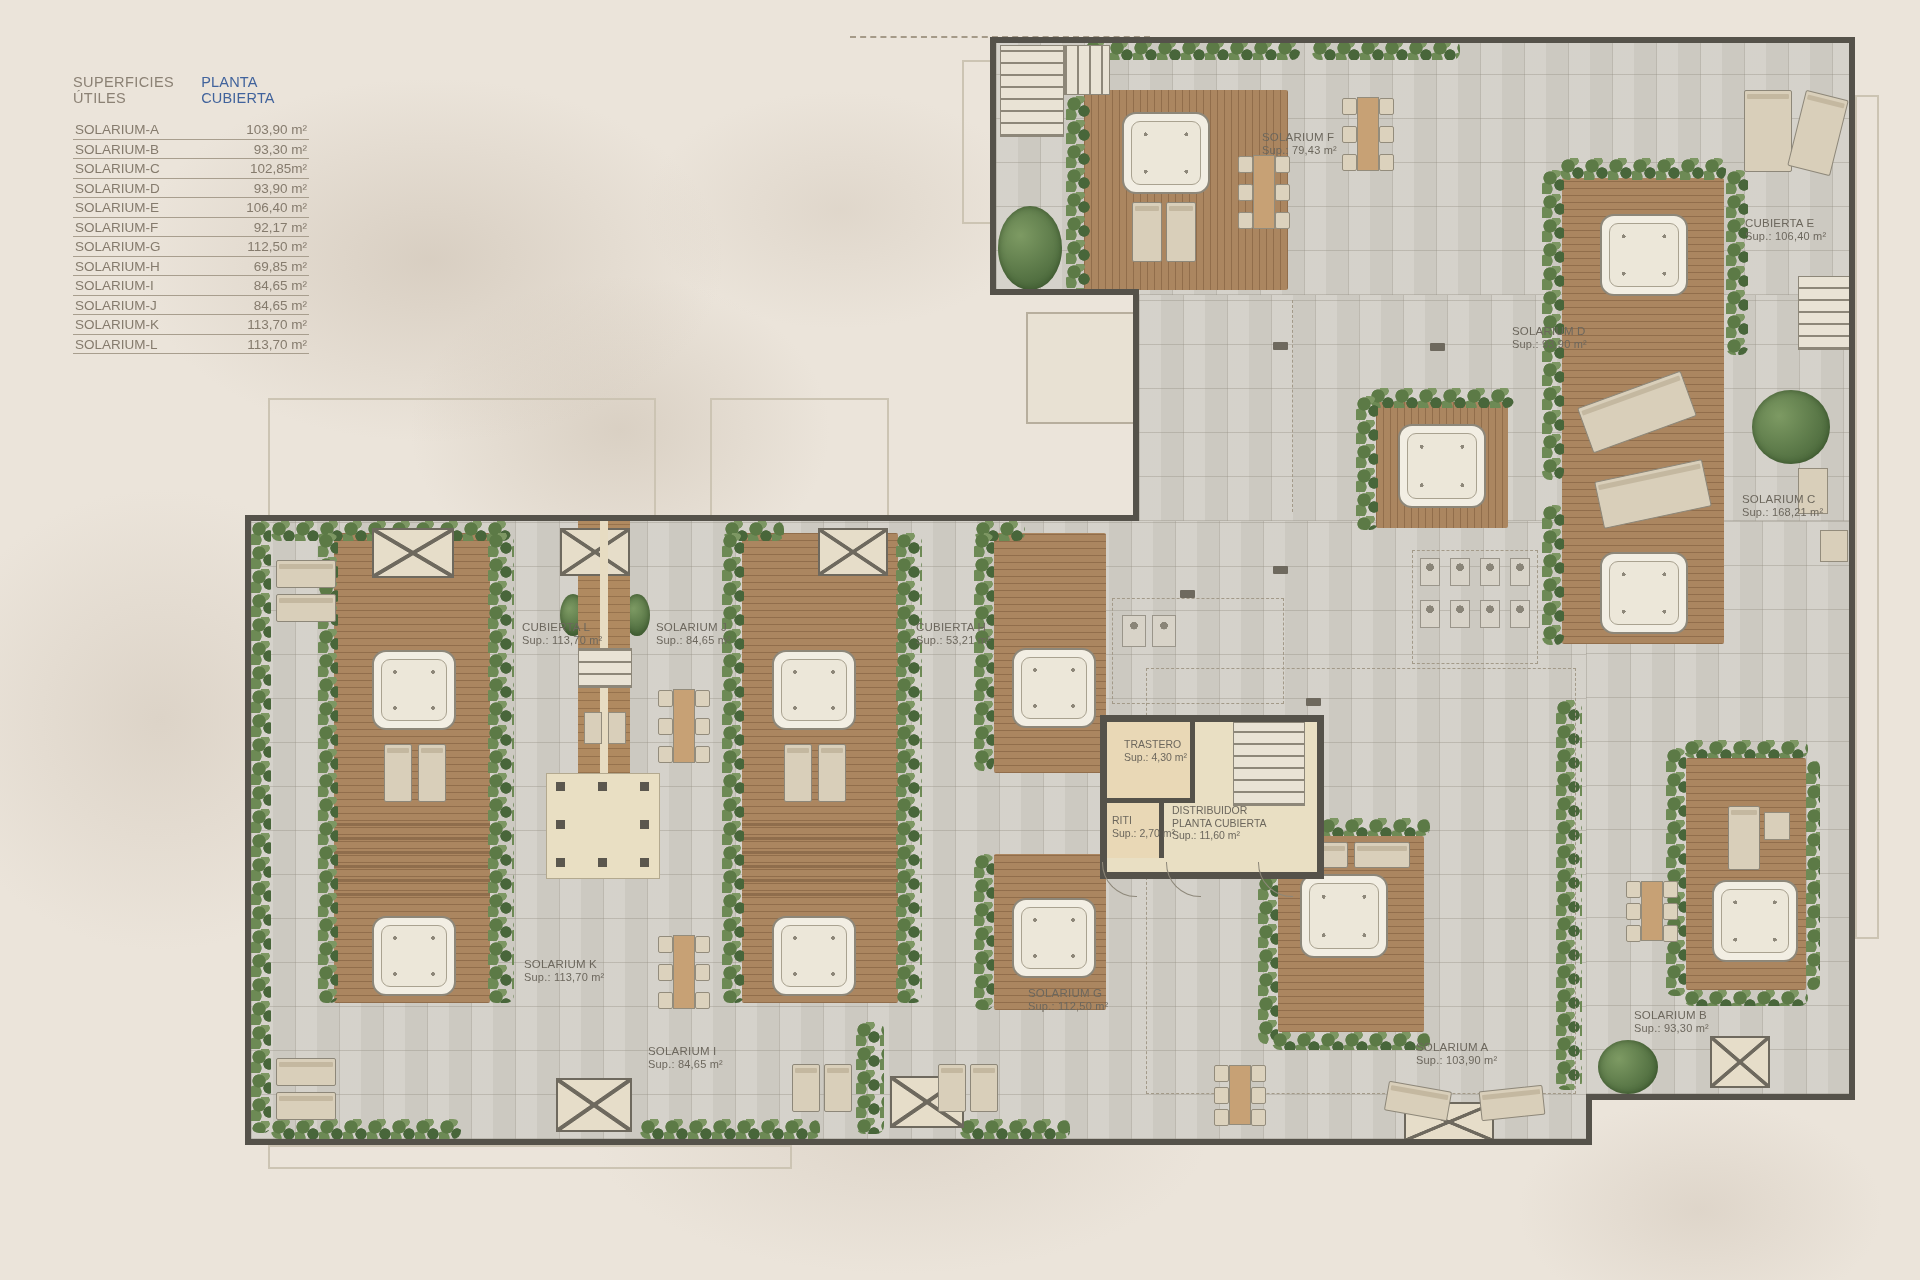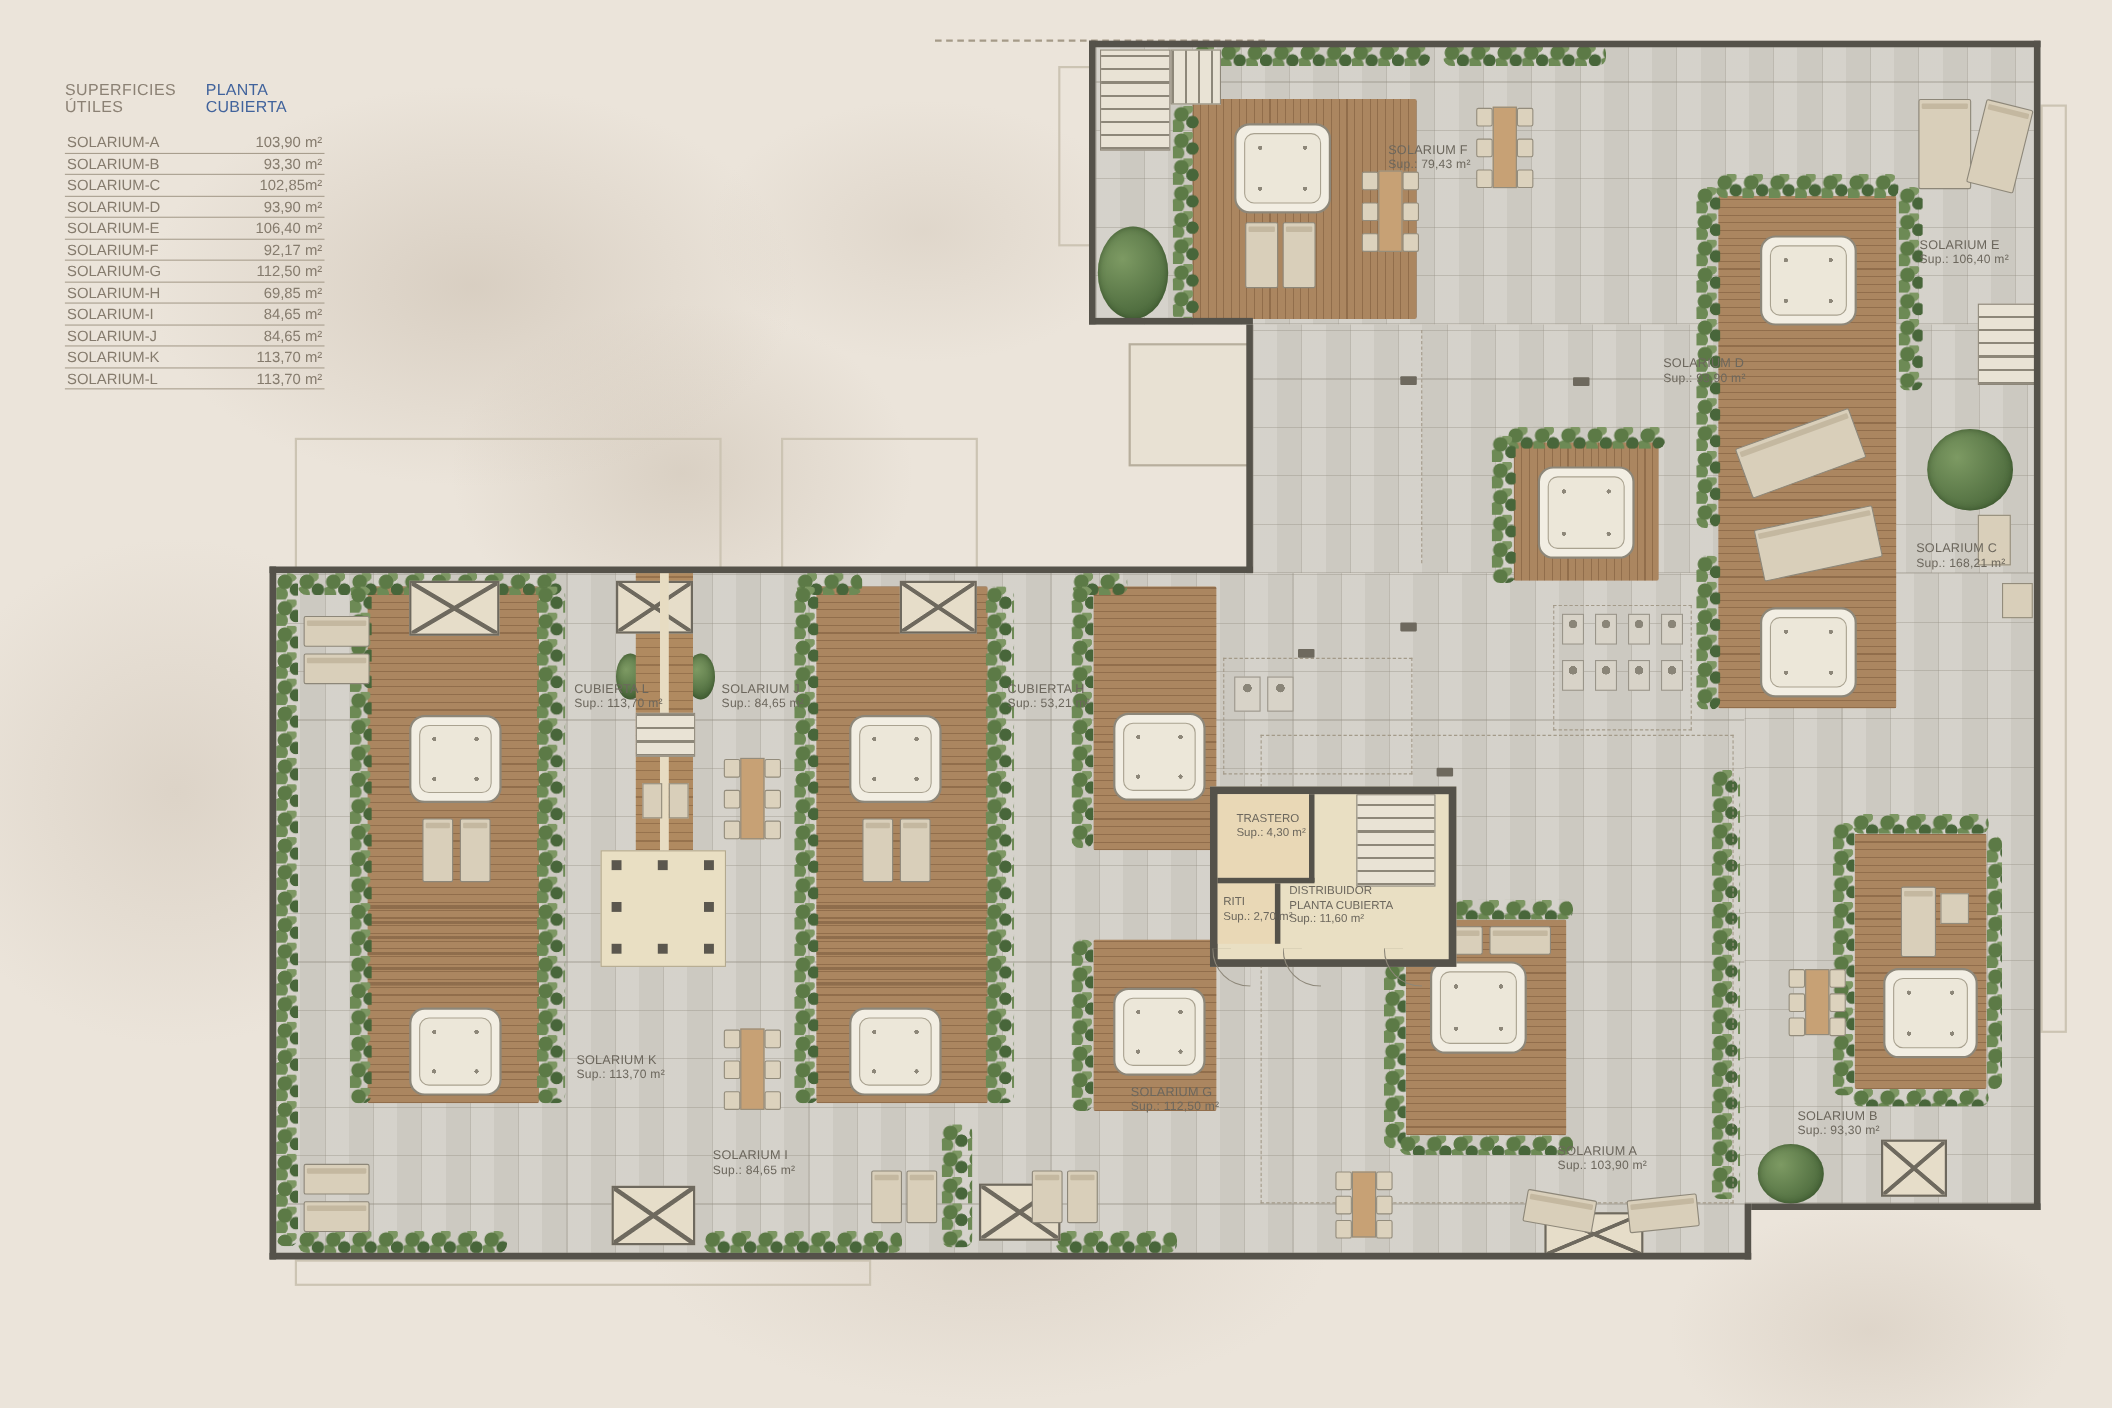--- a/index.html
+++ b/index.html
@@ -311,21 +311,21 @@
       <div class="ch" style="left:35px;top:27px"></div>
       <div class="ch" style="left:35px;top:49px"></div>
   </div>
   <div class="abs hatch" style="left:1710px;top:1036px;width:56px;height:48px"></div>
 
   <div class="abs rlabel" style="left:1262px;top:130px">
       <div>SOLARIUM F</div>
       <div class="s2">Sup.: 79,43 m²</div>
     </div>
   <div class="abs rlabel" style="left:1745px;top:216px">
-      <div>SOLARIUM E</div>
+      <div>CUBIERTA E</div>
       <div class="s2">Sup.: 106,40 m²</div>
     </div>
   <div class="abs rlabel" style="left:1512px;top:324px">
       <div>SOLARIUM D</div>
       <div class="s2">Sup.: 93,90 m²</div>
     </div>
   <div class="abs rlabel" style="left:1742px;top:492px">
       <div>SOLARIUM C</div>
       <div class="s2">Sup.: 168,21 m²</div>
     </div>
@@ -368,21 +368,21 @@
   <div class="abs slabel" style="left:1112px;top:814px">
       <div>RITI</div>
       <div>Sup.: 2,70 m²</div>
     </div>
   <div class="abs slabel" style="left:1172px;top:804px">
       <div>DISTRIBUIDOR</div>
       <div>PLANTA CUBIERTA</div>
       <div>Sup.: 11,60 m²</div>
     </div>
 
-  <div id="legend" class="abs" style="left:59px;top:74px">
+  <div id="legend" class="abs" style="left:73px;top:74px">
     <div class="lg-head">
       <span class="lg-t1">SUPERFICIES ÚTILES</span>
       <span class="lg-t2">PLANTA CUBIERTA</span>
     </div>
     <div class="lg-row">
         <span>SOLARIUM-A</span>
         <span>103,90 m²</span>
       </div>
     <div class="lg-row">
         <span>SOLARIUM-B</span>

